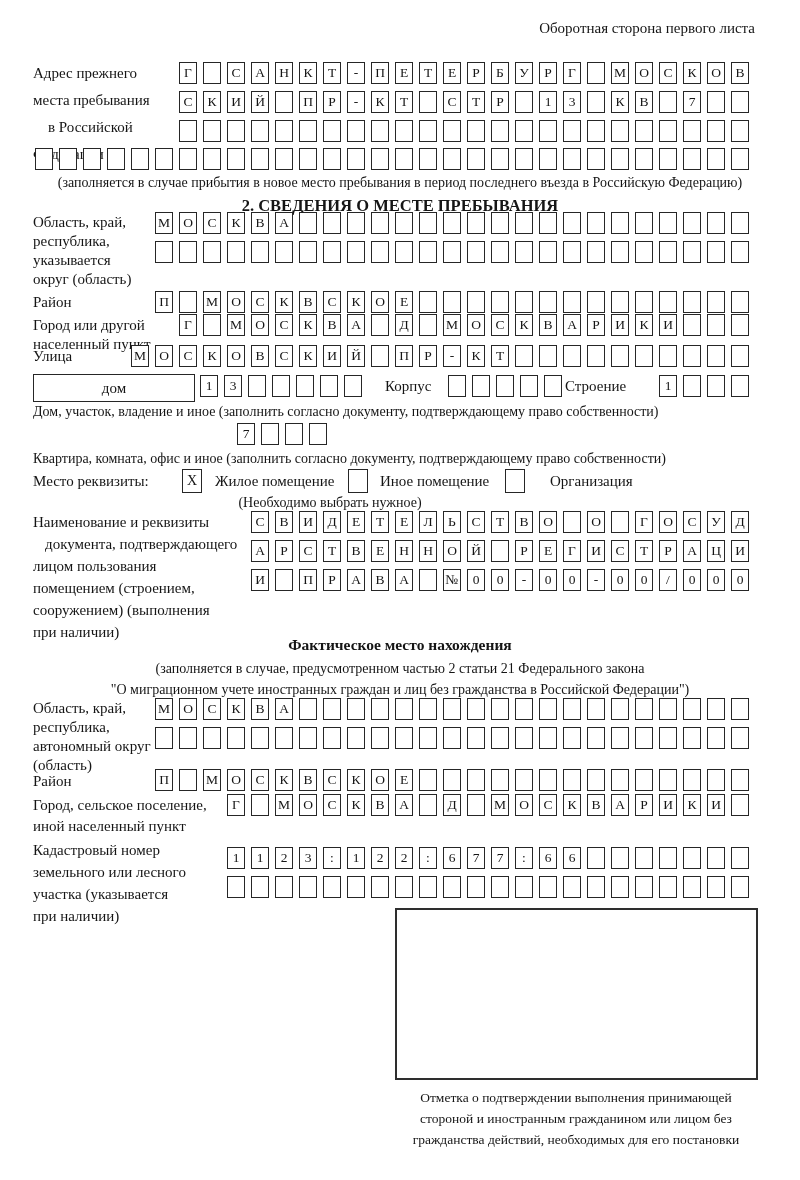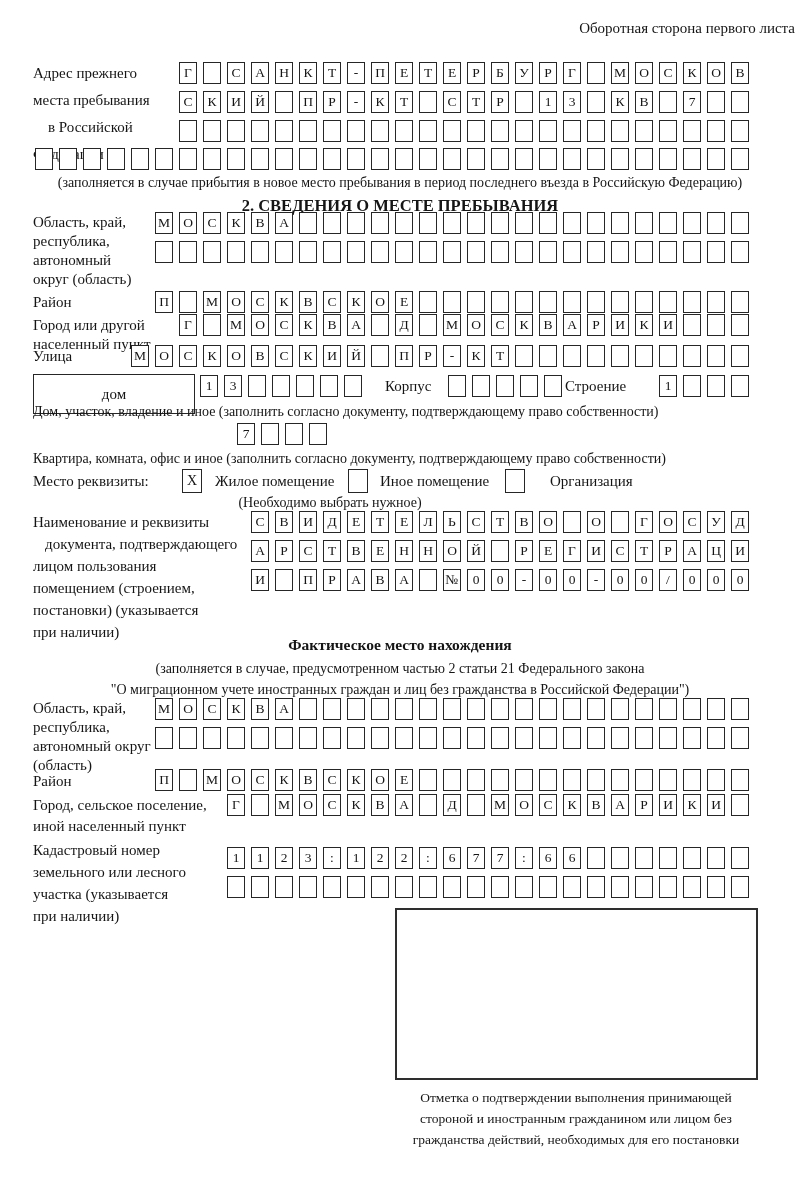--- a/index.html
+++ b/index.html
@@ -28,21 +28,21 @@
     display:flex;align-items:center;justify-content:center;font-size:14px;background:#fff;
   }
   .stamp{box-sizing:border-box;border:2px solid #2e2e2e;background:#fff;}
   .cap{font-size:13.5px;line-height:21px;text-align:center;}
 </style>
 </head>
 <body>
 
 <div class="page">
 
-  <div class="abs" style="top:20px;left:0;width:755px;text-align:right;font-size:15px;margin-left:40px;">Оборотная сторона первого листа</div>
+  <div class="abs" style="top:20px;left:0;width:755px;text-align:right;font-size:15px;">Оборотная сторона первого листа</div>
 
   <div class="abs lbl" style="top:64px;left:33px;">Адрес прежнего</div>
   <div class="abs lbl" style="top:91px;left:33px;">места пребывания</div>
   <div class="abs lbl" style="top:118px;left:33px;margin-left:15px;">в Российской</div>
   <div class="abs lbl" style="top:145px;left:33px;">Федерации</div>
 
   <div class="abs cellrow" style="top:62px;left:179px;">
       <span class="cell">Г</span>
       <span class="cell"></span>
       <span class="cell">С</span>
@@ -152,21 +152,21 @@
       <span class="cell"></span>
       <span class="cell"></span>
     </div>
 
   <div class="abs note center" style="top:175px;">(заполняется в случае прибытия в новое место пребывания в период последнего въезда в Российскую Федерацию)</div>
 
   <div class="abs h2 center" style="top:196px;">2. СВЕДЕНИЯ О МЕСТЕ ПРЕБЫВАНИЯ</div>
 
   <div class="abs lbl" style="top:213px;left:33px;">Область, край,</div>
   <div class="abs lbl" style="top:232px;left:33px;">республика,</div>
-  <div class="abs lbl" style="top:251px;left:33px;">автономный</div>
+  <div class="abs lbl" style="top:251px;left:33px;">указывается</div>
   <div class="abs lbl" style="top:270px;left:33px;">округ (область)</div>
   <div class="abs cellrow" style="top:212px;left:155px;">
       <span class="cell">М</span>
       <span class="cell">О</span>
       <span class="cell">С</span>
       <span class="cell">К</span>
       <span class="cell">В</span>
       <span class="cell">А</span>
       <span class="cell"></span>
       <span class="cell"></span>
@@ -297,21 +297,21 @@
       <span class="cell"></span>
       <span class="cell"></span>
       <span class="cell"></span>
       <span class="cell"></span>
       <span class="cell"></span>
       <span class="cell"></span>
       <span class="cell"></span>
       <span class="cell"></span>
     </div>
 
-  <div class="abs bigfield" style="top:374px;left:33px;width:162px;height:40px;">дом</div>
+  <div class="abs bigfield" style="top:374px;left:33px;width:162px;height:28px;">дом</div>
   <div class="abs cellrow" style="top:375px;left:200px;">
       <span class="cell">1</span>
       <span class="cell">3</span>
       <span class="cell"></span>
       <span class="cell"></span>
       <span class="cell"></span>
       <span class="cell"></span>
       <span class="cell"></span>
     </div>
   <div class="abs lbl" style="top:377px;left:385px;">Корпус</div>
@@ -347,21 +347,21 @@
   <div class="abs chk" style="top:469px;left:348px;"></div>
   <div class="abs lbl" style="top:472px;left:380px;">Иное помещение</div>
   <div class="abs chk" style="top:469px;left:505px;"></div>
   <div class="abs lbl" style="top:472px;left:550px;">Организация</div>
   <div class="abs note" style="top:495px;left:180px;width:300px;text-align:center;">(Необходимо выбрать нужное)</div>
 
   <div class="abs lbl" style="top:513px;left:33px;">Наименование и реквизиты</div>
   <div class="abs lbl" style="top:535px;left:33px;margin-left:12px;">документа, подтверждающего</div>
   <div class="abs lbl" style="top:557px;left:33px;">лицом пользования</div>
   <div class="abs lbl" style="top:579px;left:33px;">помещением (строением,</div>
-  <div class="abs lbl" style="top:601px;left:33px;">постановки) (указывается</div>
+  <div class="abs lbl" style="top:601px;left:33px;">сооружением) (выполнения</div>
   <div class="abs lbl" style="top:623px;left:33px;">при наличии)</div>
   <div class="abs cellrow" style="top:511px;left:251px;">
       <span class="cell">С</span>
       <span class="cell">В</span>
       <span class="cell">И</span>
       <span class="cell">Д</span>
       <span class="cell">Е</span>
       <span class="cell">Т</span>
       <span class="cell">Е</span>
       <span class="cell">Л</span>

